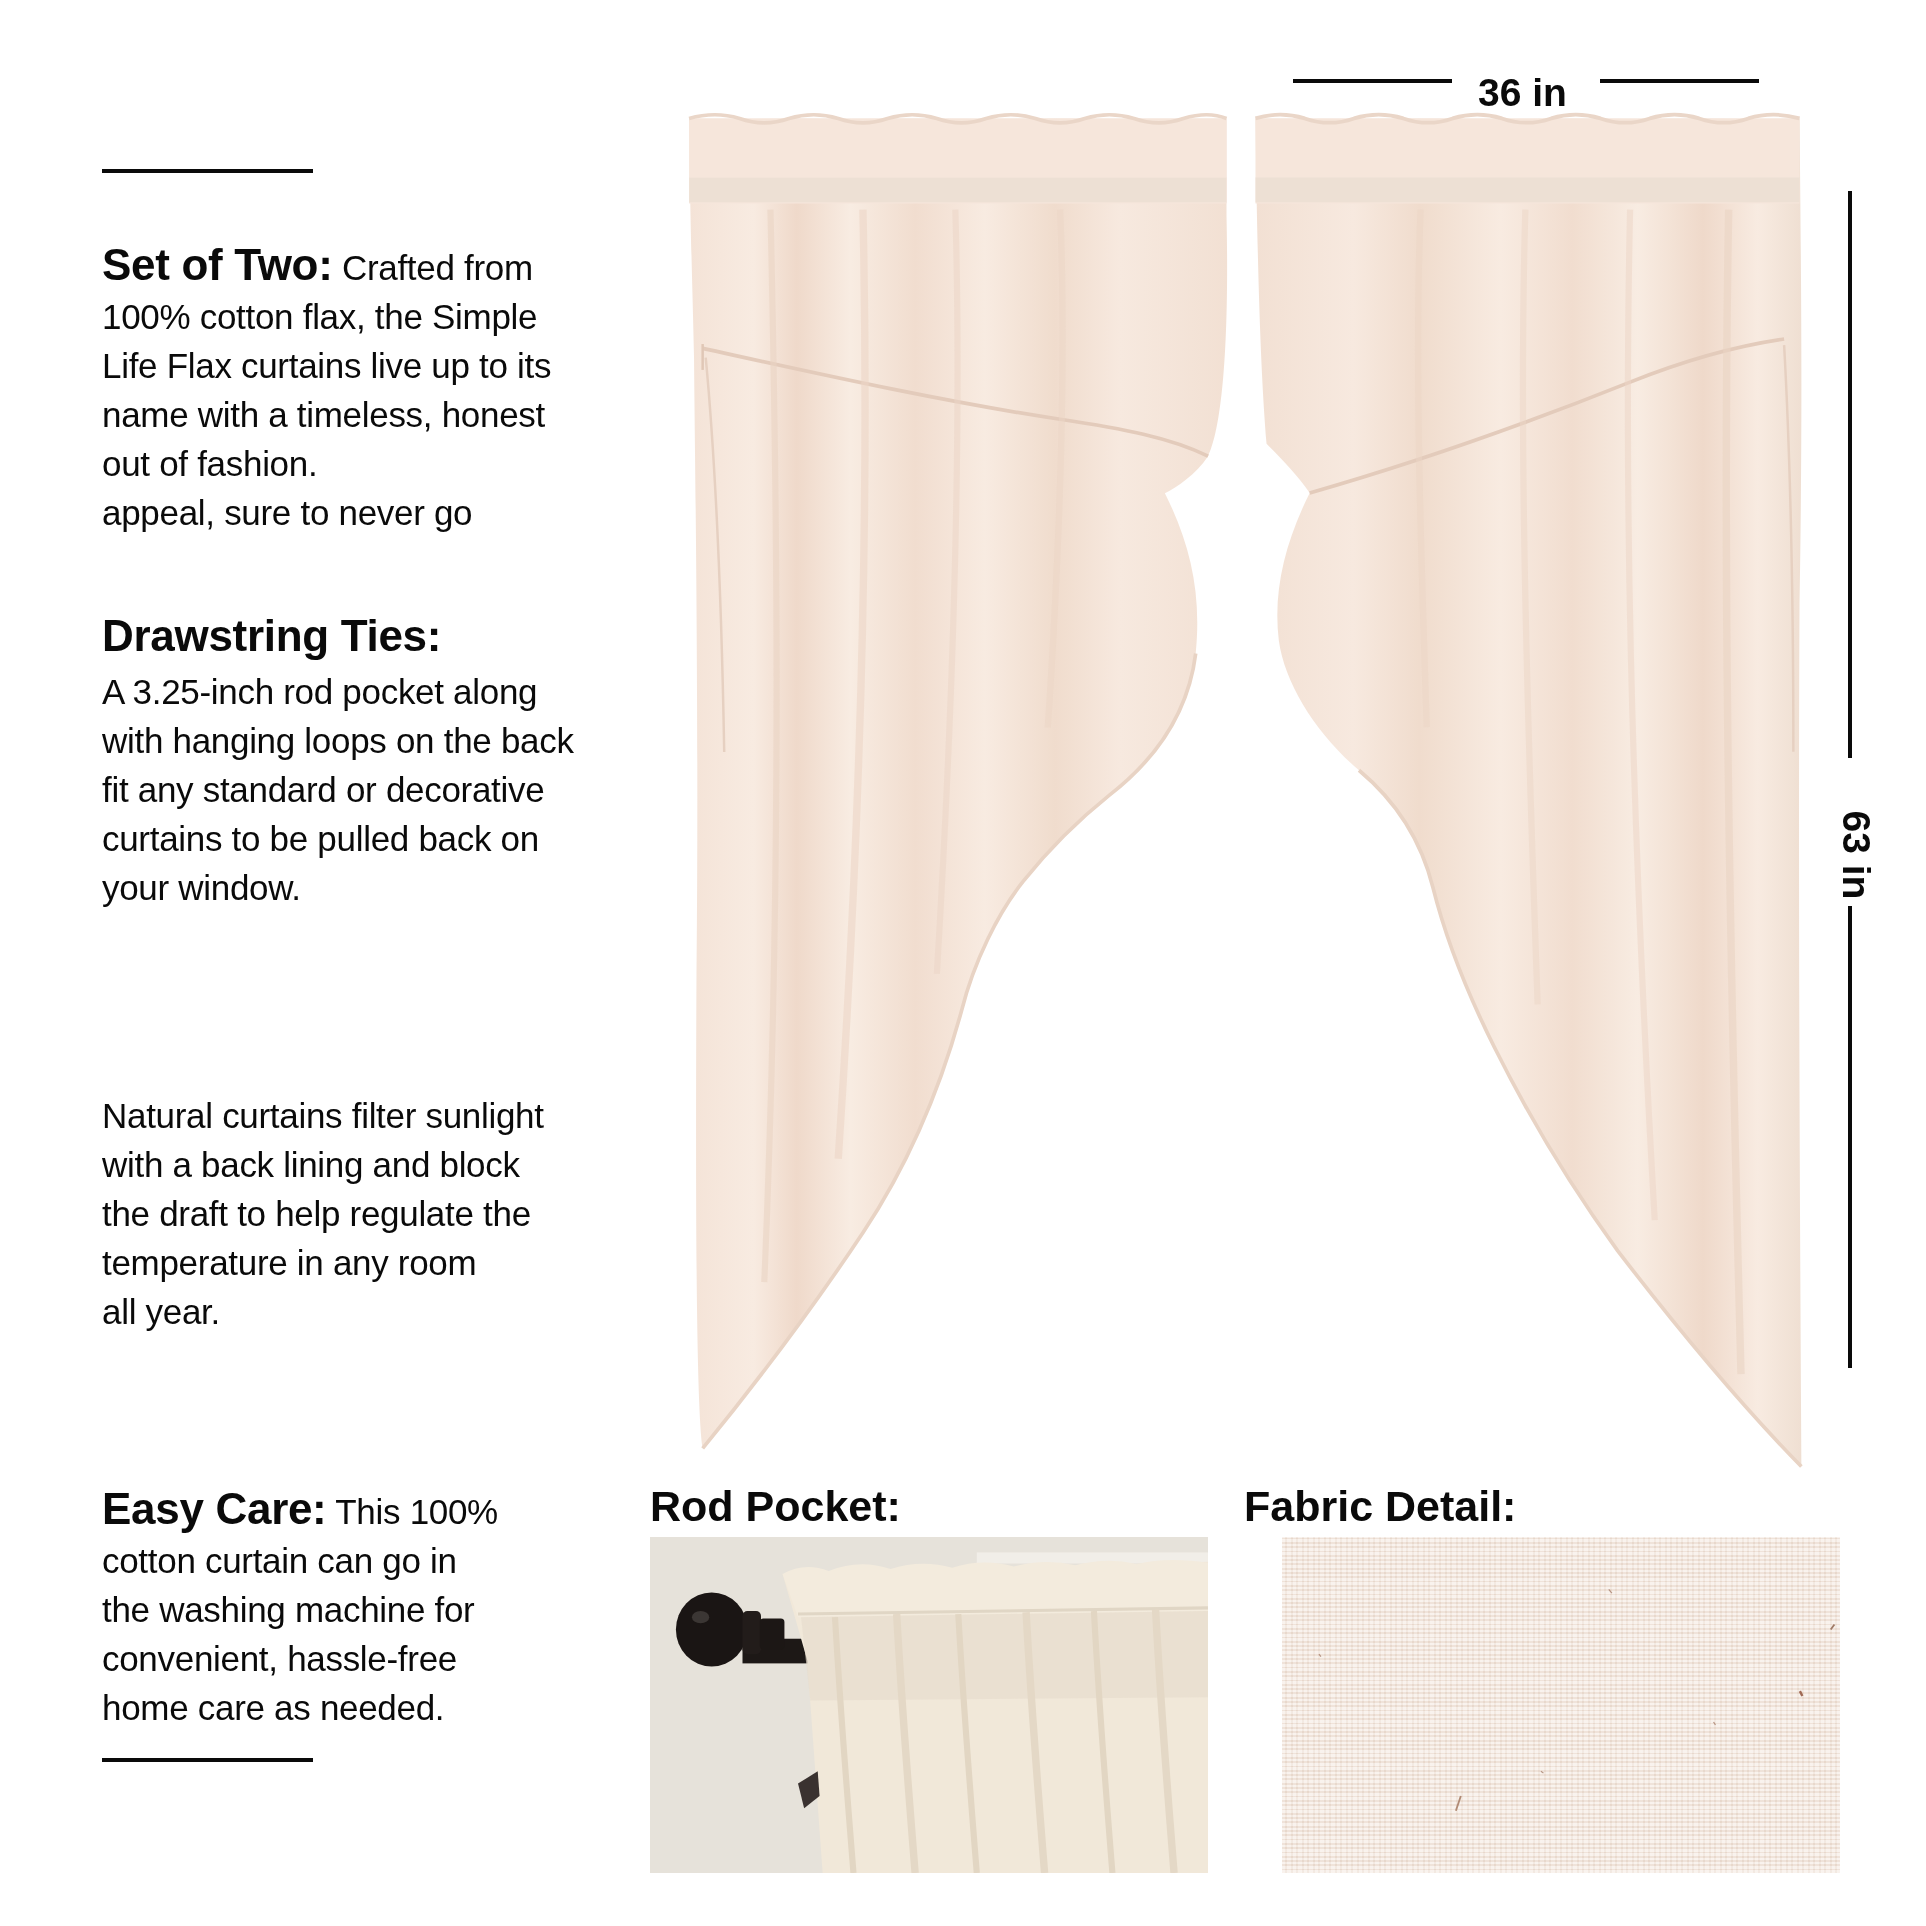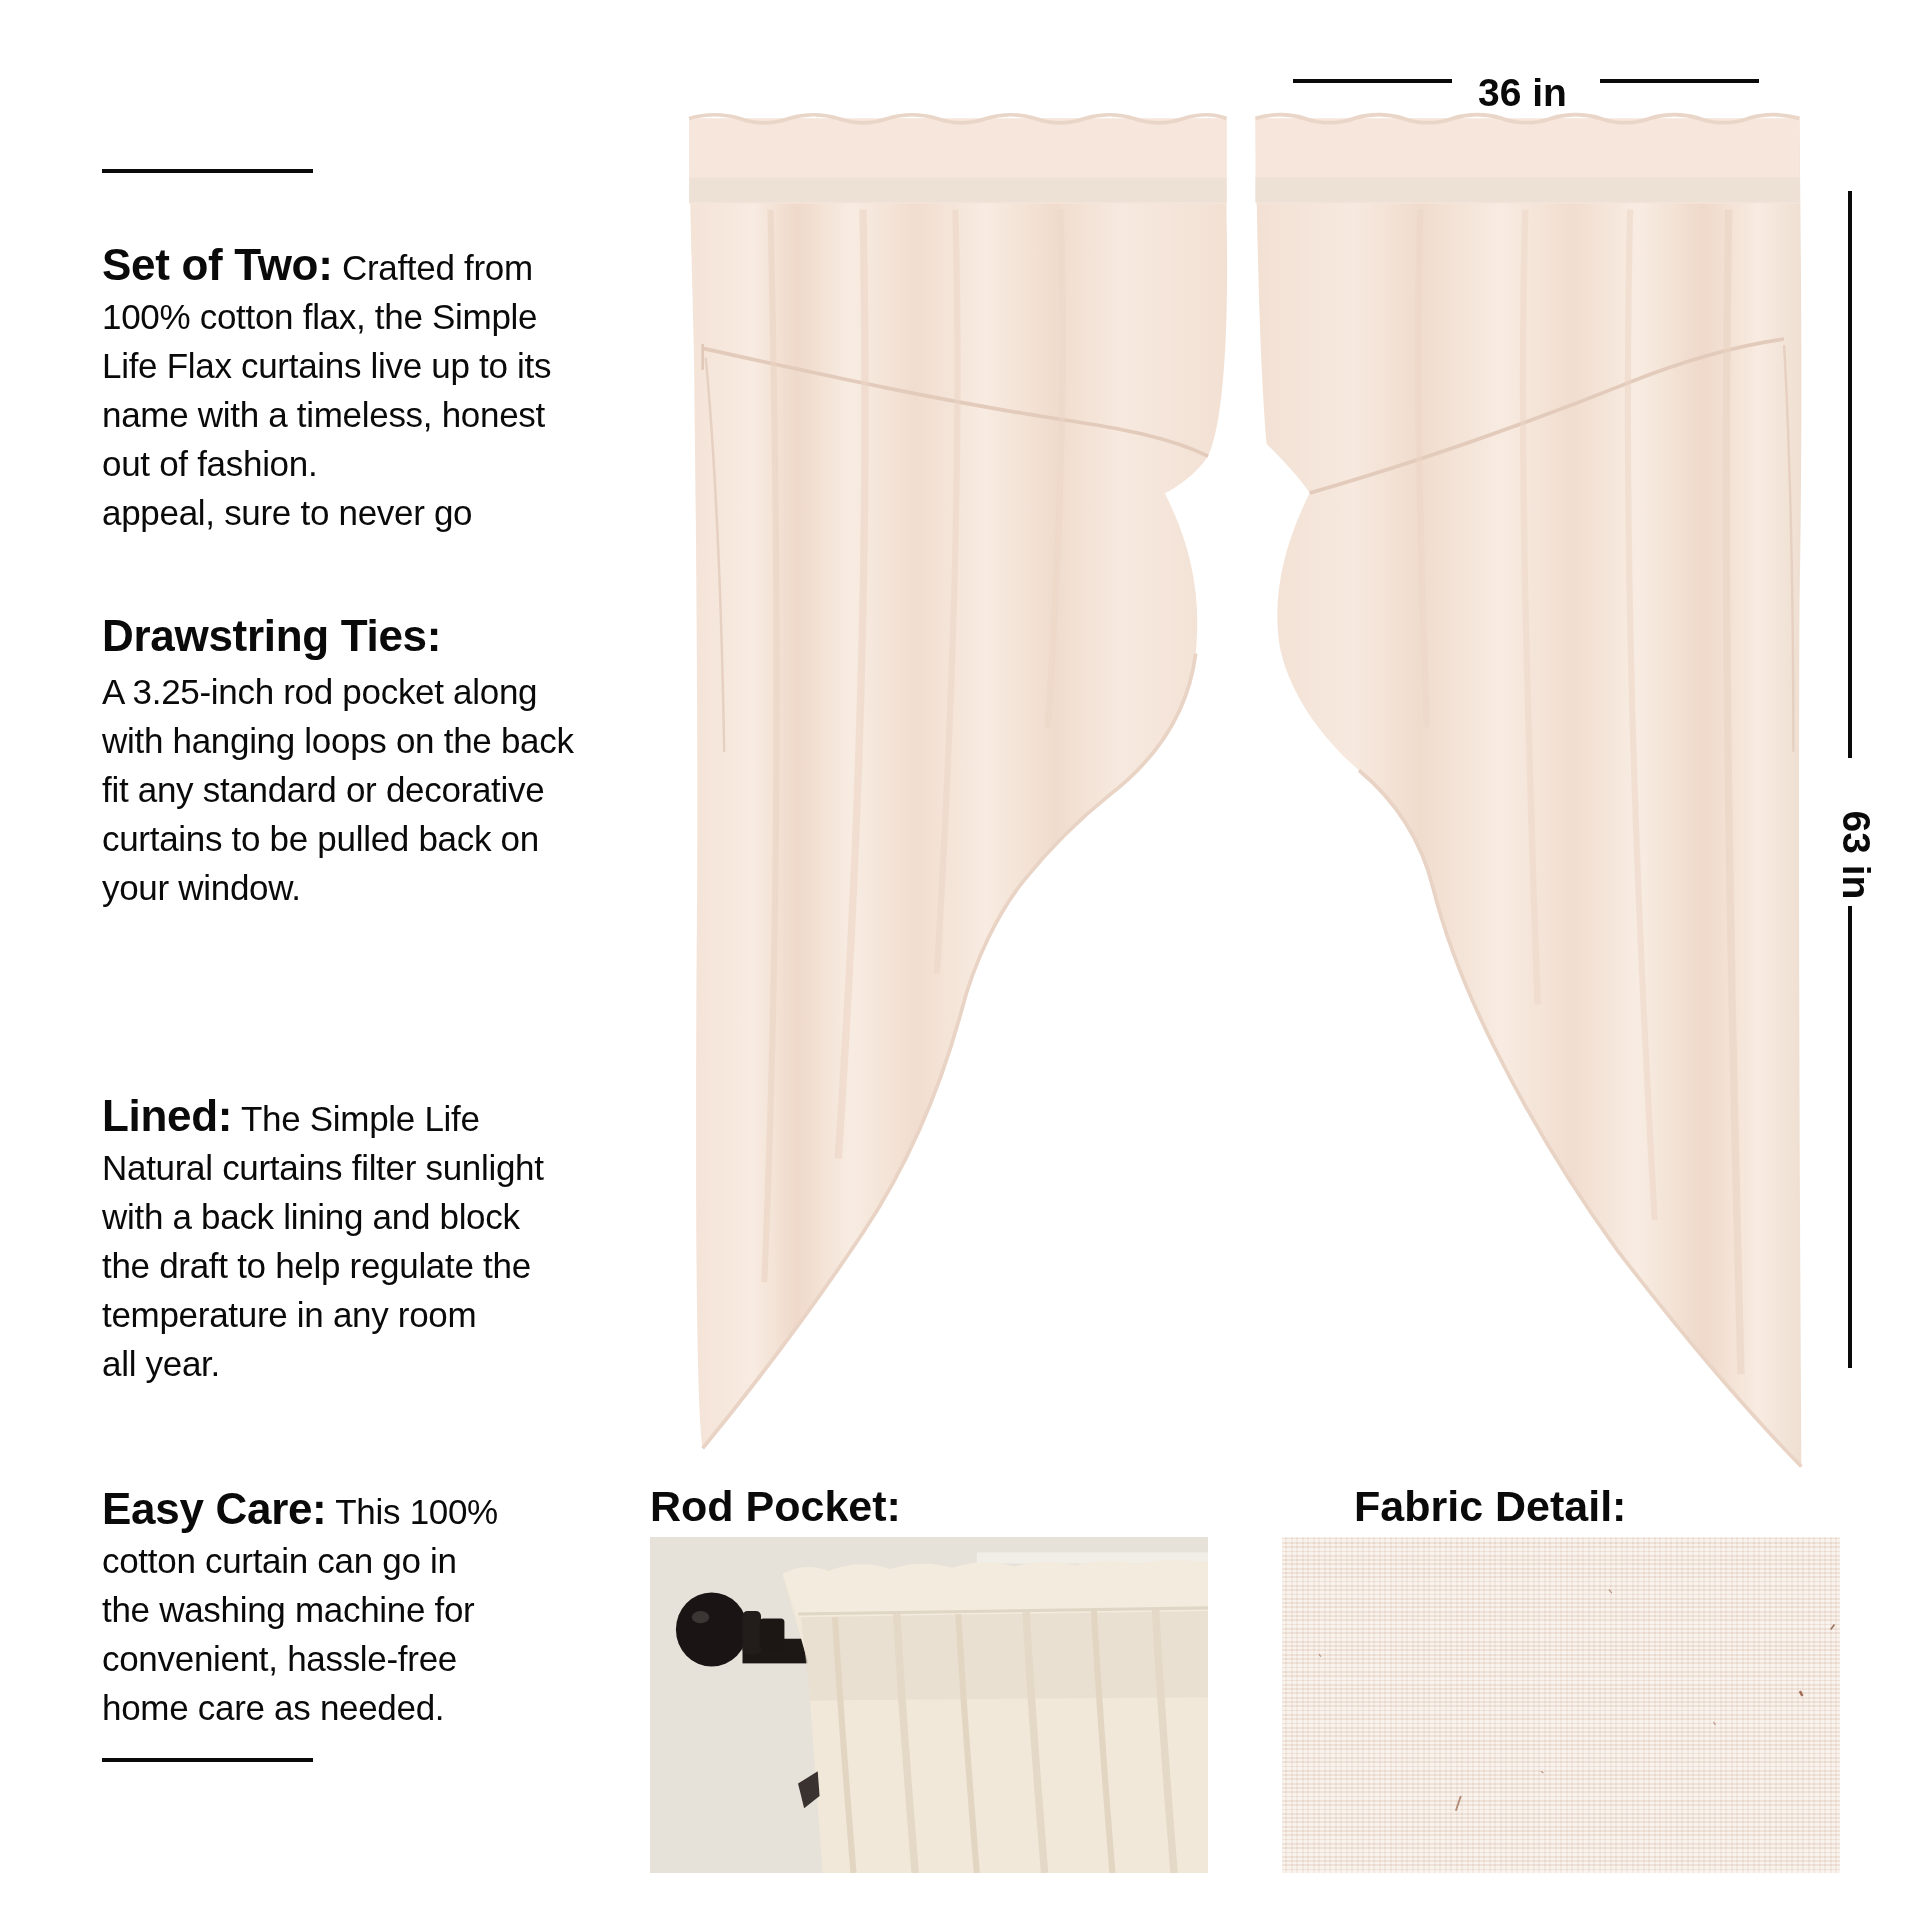--- a/index.html
+++ b/index.html
@@ -59,24 +59,20 @@
 <div class="feature block-title" style="top:605px;">
   <span class="title">Drawstring Ties:</span>
   <span class="line body">A 3.25-inch rod pocket along</span>
   <span class="line body">with hanging loops on the back</span>
   <span class="line body">fit any standard or decorative</span>
   <span class="line body">curtains to be pulled back on</span>
   <span class="line body">your window.</span>
 </div>
 
 <div class="feature" style="top:1091px;">
-  <span class="line">
-    <span class="title">Lined:</span>
-    <span class="body">The Simple Life</span>
-  </span>
   <span class="line body">Natural curtains filter sunlight</span>
   <span class="line body">with a back lining and block</span>
   <span class="line body">the draft to help regulate the</span>
   <span class="line body">temperature in any room</span>
   <span class="line body">all year.</span>
 </div>
 
 <div class="feature" style="top:1484px;">
   <span class="line">
     <span class="title">Easy Care:</span>
@@ -193,21 +189,21 @@
     <path d="M400,125 C410,300 420,420 430,545" stroke="#e4d8c6" stroke-width="12" fill="none"></path>
     <path d="M500,125 C510,300 520,420 530,545" stroke="#e2d6c3" stroke-width="10" fill="none"></path>
     <path d="M610,122 C620,300 630,420 640,545" stroke="#e4d8c6" stroke-width="12" fill="none"></path>
     <path d="M720,120 C730,300 740,420 750,545" stroke="#e2d6c3" stroke-width="10" fill="none"></path>
     <path d="M820,118 C830,300 840,420 850,545" stroke="#e4d8c6" stroke-width="12" fill="none"></path>
 
     <path d="M240,400 L272,380 L275,420 L250,440 Z" fill="#3a3230"></path>
   </svg>
 </div>
 
-<div class="photo-label" style="left:1354px; top:1482px;">Fabric Detail:</div>
+<div class="photo-label" style="left:1244px; top:1482px;">Fabric Detail:</div>
 <div class="photo" style="left:1282px; top:1537px; width:558px; height:336px;
             background-color:#f3e6dc;
             background-image:
               repeating-linear-gradient(0deg, rgba(255,255,255,0.35) 0px, rgba(255,255,255,0.35) 2.5px, rgba(220,200,185,0.25) 2.5px, rgba(220,200,185,0.25) 4.3px),
               repeating-linear-gradient(90deg, rgba(255,255,255,0.25) 0px, rgba(255,255,255,0.25) 3.1px, rgba(215,195,180,0.25) 3.1px, rgba(215,195,180,0.25) 5.5px);">
   <svg width="558" height="336" viewBox="0 0 905 545">
     <path d="M890,150 l6,-8" stroke="#a07a66" stroke-width="3"></path>
     <path d="M840,250 l4,8" stroke="#a06a55" stroke-width="4"></path>
     <path d="M290,420 l-8,24" stroke="#b08a74" stroke-width="3"></path>
     <path d="M530,85 l5,6" stroke="#b69483" stroke-width="2"></path>

